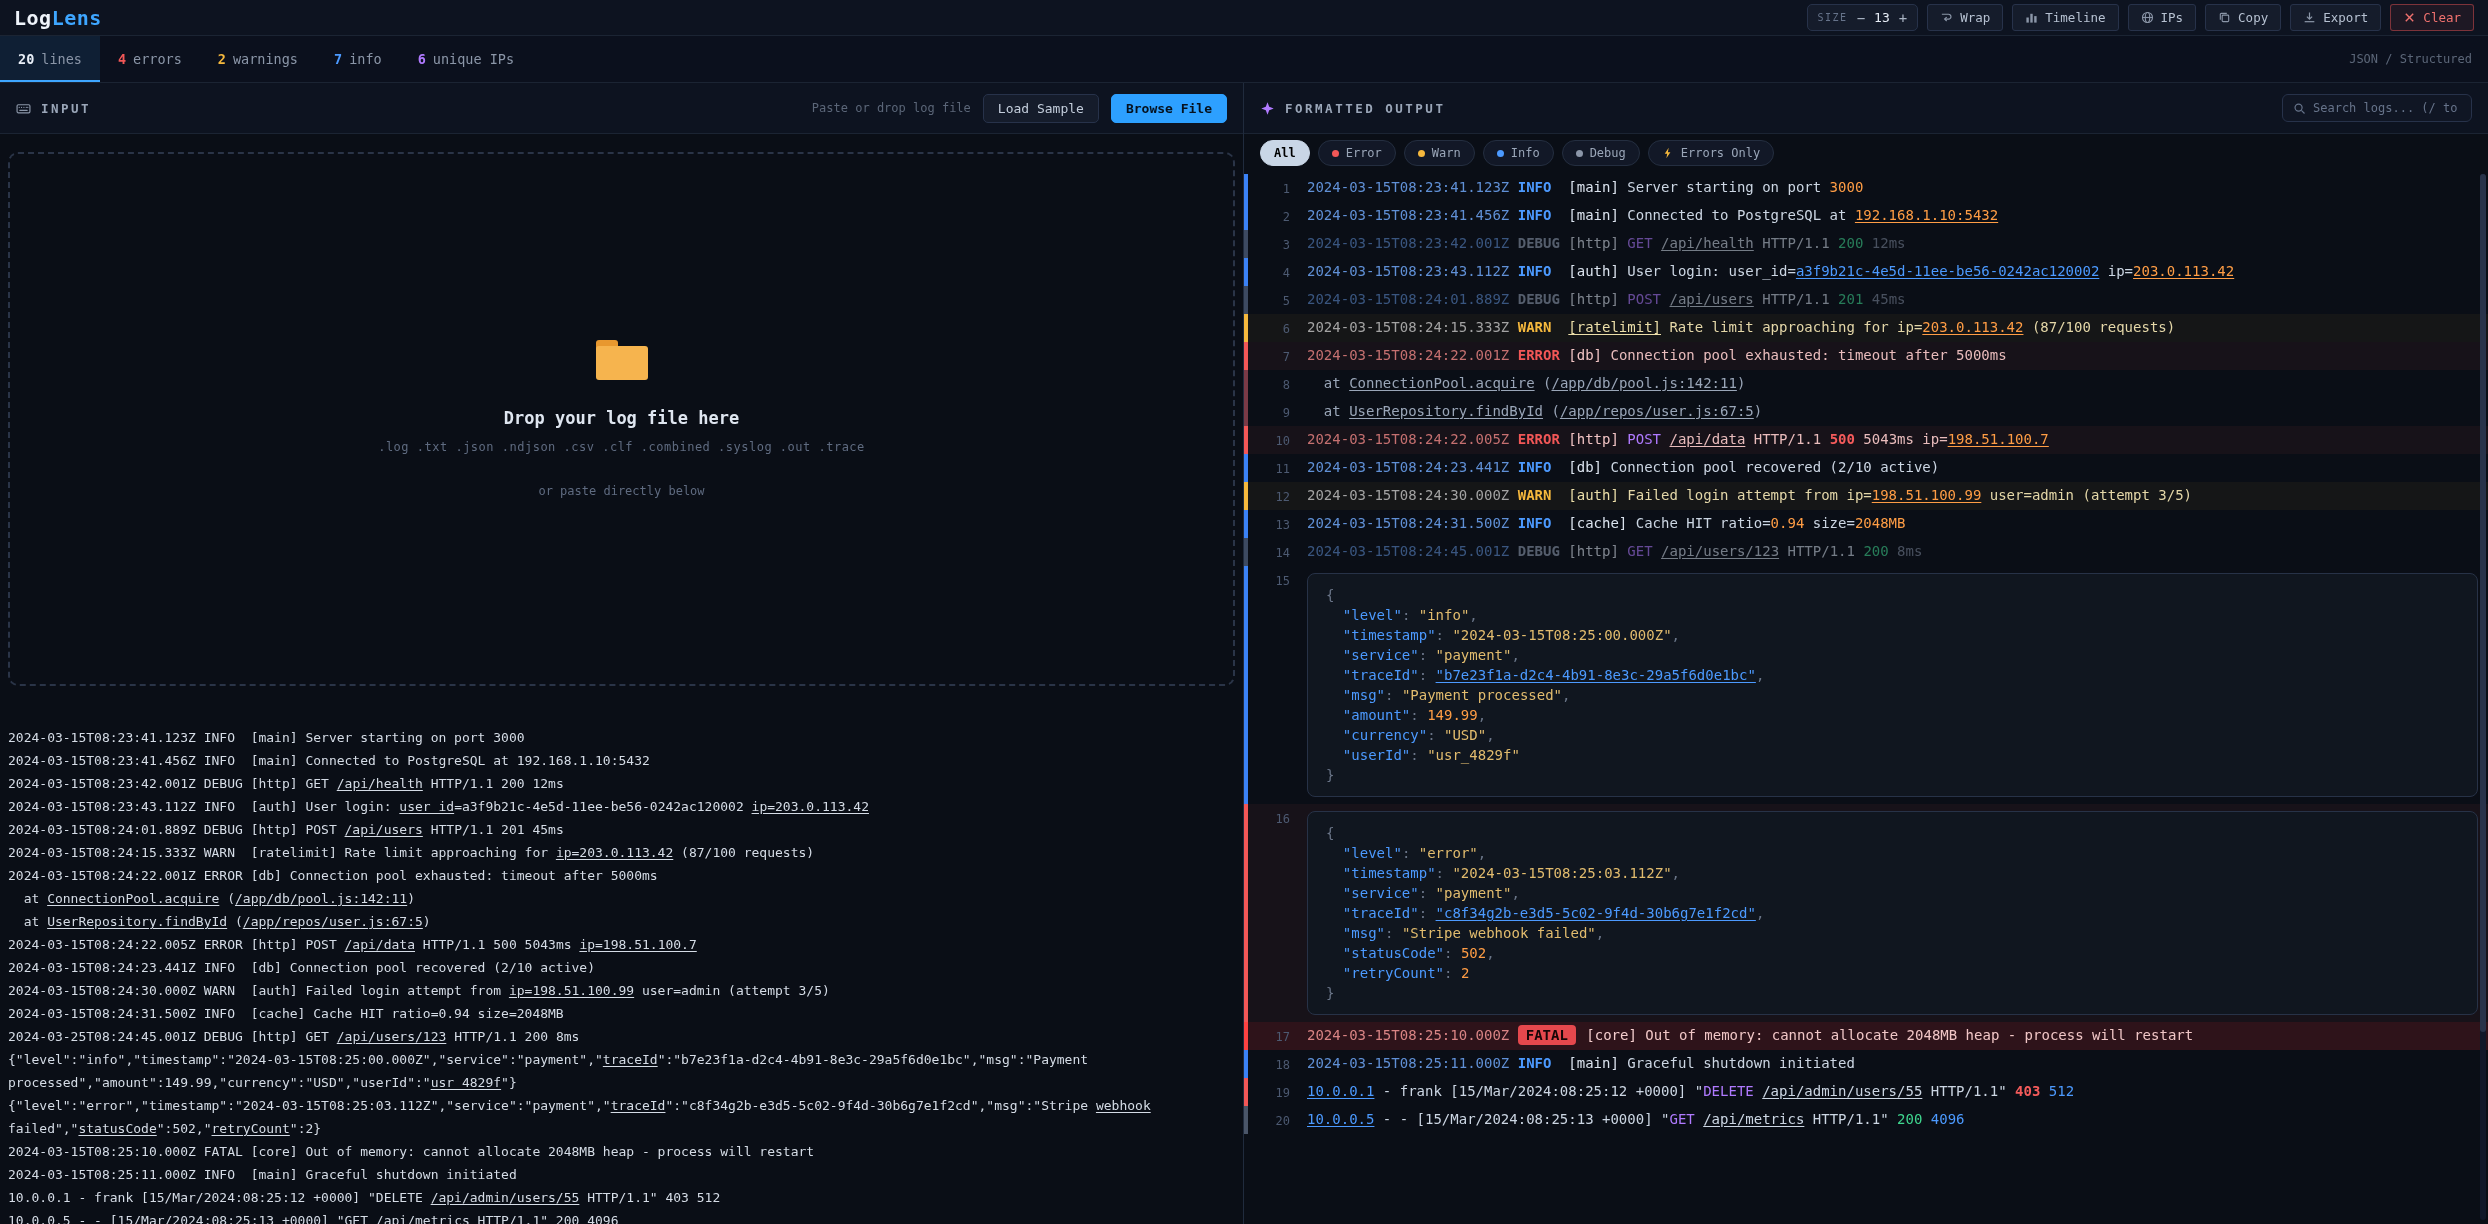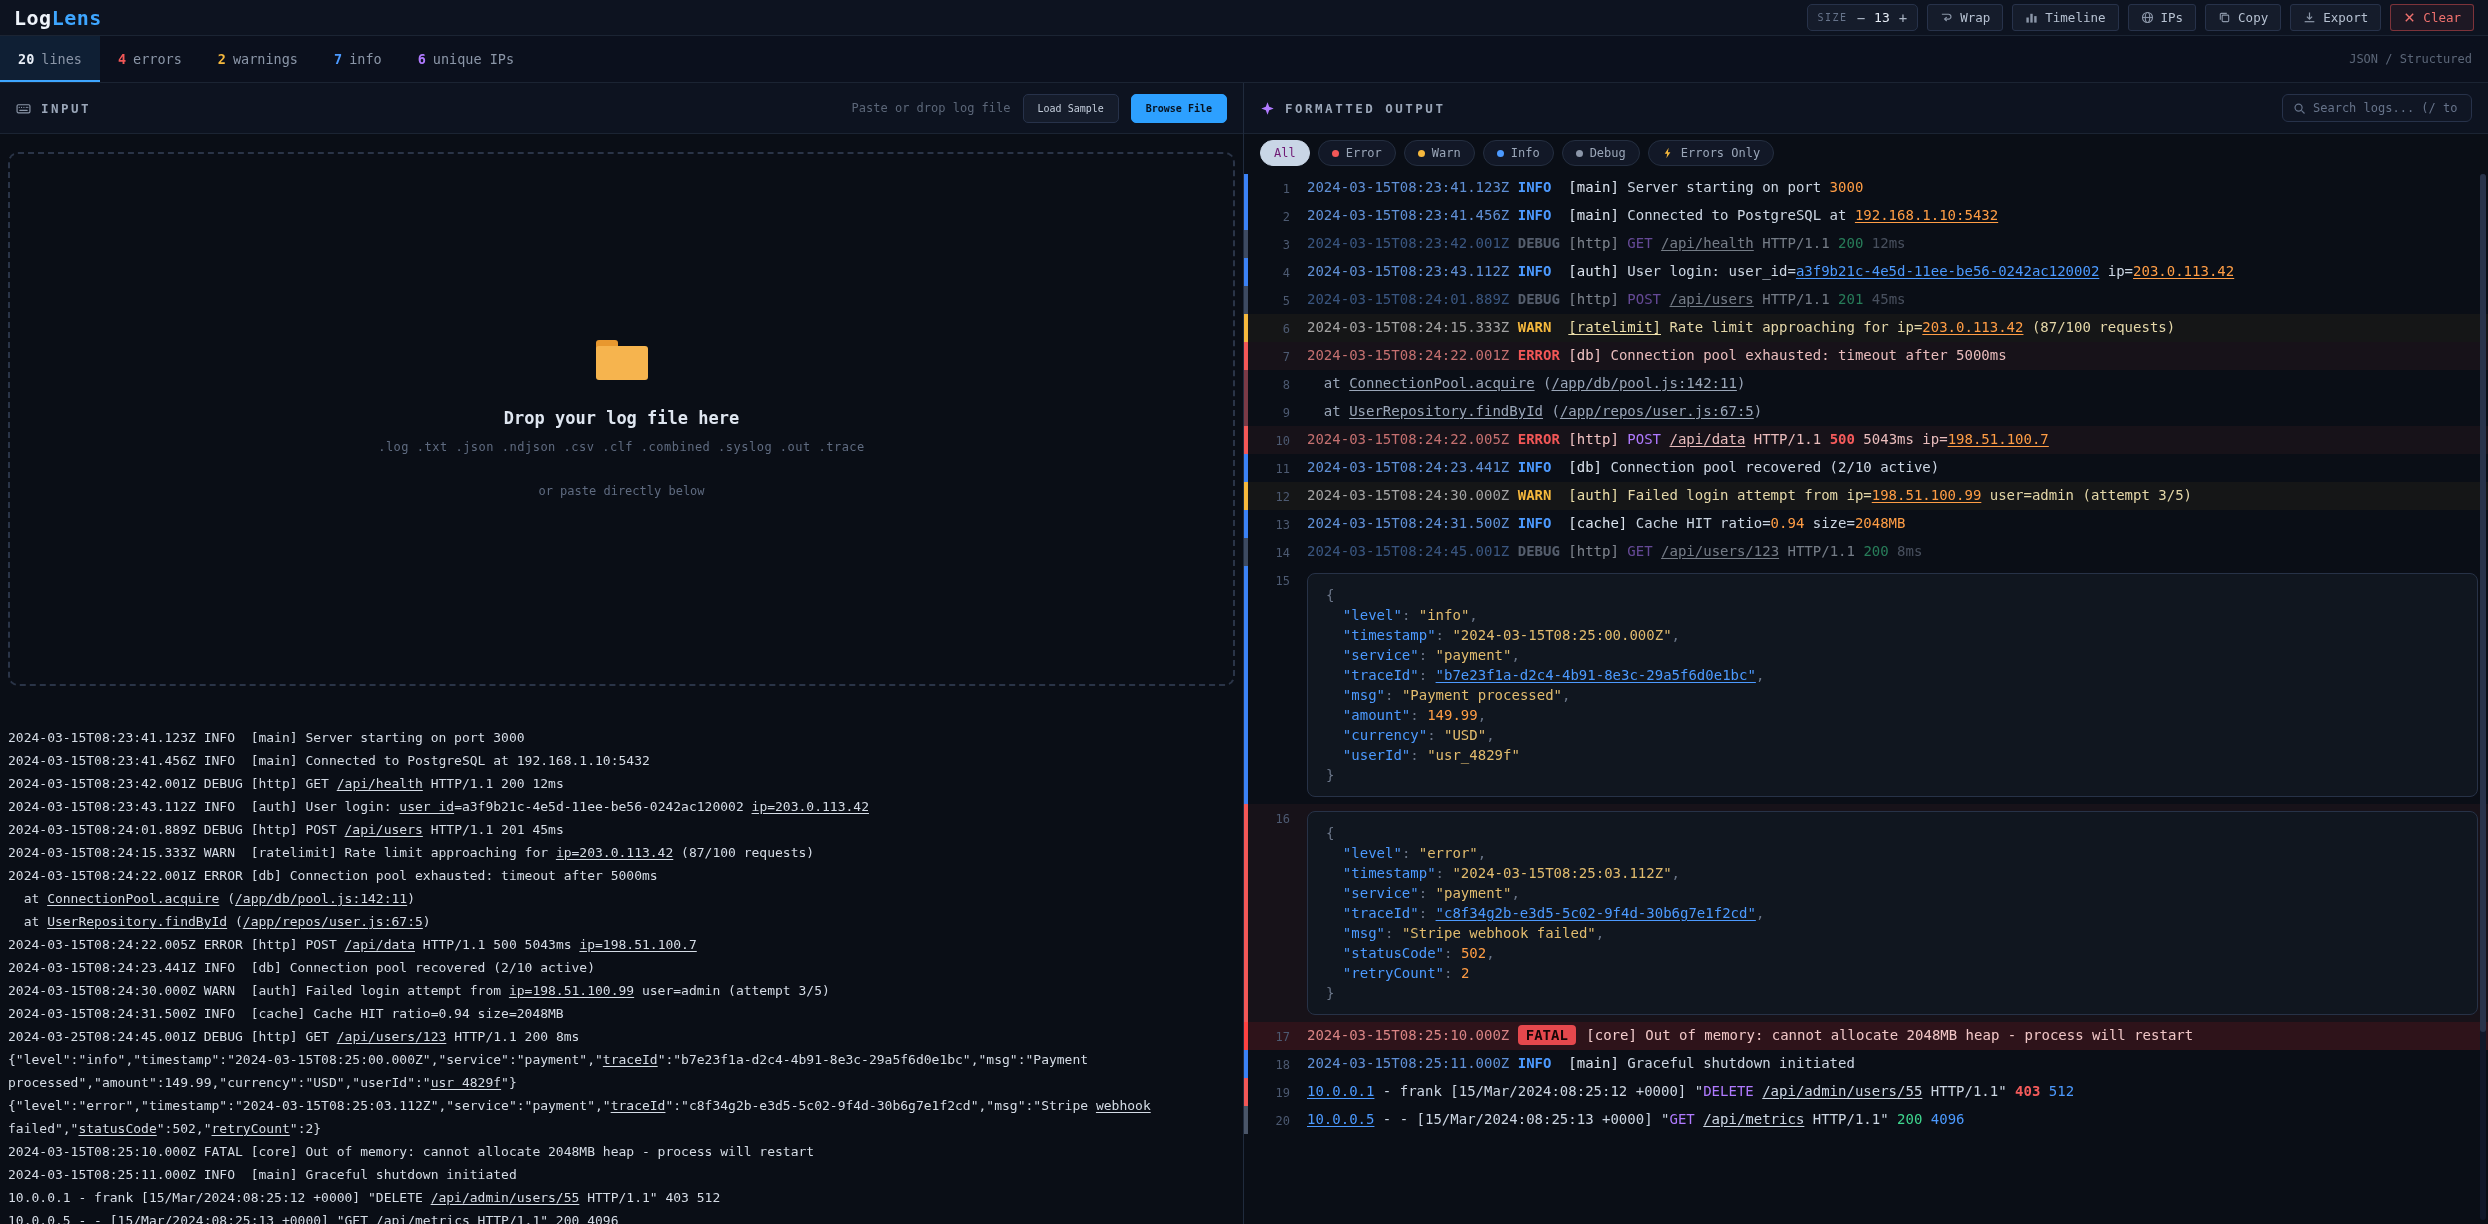--- a/index.html
+++ b/index.html
@@ -37,21 +37,21 @@
   .panel{display:flex;flex-direction:column;min-width:0;background:#0a0e16}
   .panel.left{width:1244px;border-right:1px solid #202b3d}
   .panel.right{flex:1}
   .panel-header{height:51px;flex:none;display:flex;align-items:center;gap:10px;padding:0 16px;background:#0d1320;border-bottom:1px solid #1b2433}
   .panel-icon{color:#8b96a8}
   .panel-icon svg{width:15px;height:15px;display:block}
   .panel-icon.sparkle{color:#b07aff}
   .panel-title{font-size:12.5px;font-weight:bold;color:#9aa6b8;letter-spacing:2.5px}
   .panel-header-right{margin-left:auto;display:flex;align-items:center;gap:12px}
   .hint{font-size:12px;color:#5b6678}
-  .btn{height:29px;padding:0 14px;background:#151c2b;border:1px solid #27324a;border-radius:5px;color:#c3cddb;font-size:10px;cursor:pointer}
+  .btn{height:29px;padding:0 14px;background:#151c2b;border:1px solid #27324a;border-radius:5px;color:#c3cddb;font-size:13px;cursor:pointer}
   .btn.primary{background:#2da0ff;border-color:#2da0ff;color:#06121f;font-weight:bold}
 
   
   .left-body{flex:1;padding:0 8px;overflow:hidden}
   .dropzone{margin-top:18px;height:534px;border:2px dashed #2a3447;border-radius:10px;display:flex;flex-direction:column;align-items:center;justify-content:center;text-align:center;cursor:pointer}
   .folder-icon{position:relative;width:52px;height:40px}
   .folder-icon .tab{position:absolute;top:0;left:0;width:22px;height:10px;background:#e8982f;border-radius:3px 3px 0 0}
   .folder-icon .fbody{position:absolute;top:6px;left:0;right:0;bottom:0;background:#f6b44e;border-radius:3px}
   .dz-title{font-size:17px;font-weight:bold;color:#dfe6f0;margin-top:28px}
   .dz-ext{font-size:12px;color:#5f6b80;margin-top:12px;letter-spacing:.5px}
@@ -60,21 +60,21 @@
   .raw-line{white-space:pre-wrap;overflow-wrap:anywhere}
   .raw-line .u{text-decoration:underline;text-underline-offset:2px}
 
   
   .search-box{margin-left:auto;width:190px;height:28px;display:flex;align-items:center;gap:7px;background:#101624;border:1px solid #27324a;border-radius:6px;padding:0 10px;overflow:hidden}
   .search-box .icon{color:#66738a;flex:none}
   .search-box input{flex:1;min-width:0;background:none;border:none;outline:none;color:#d5dce6;font-family:inherit;font-size:12px;white-space:nowrap}
   .search-box input::placeholder{color:#66738a}
   .filters{height:38px;flex:none;display:flex;align-items:center;gap:8px;padding:0 16px}
   .chip{display:flex;align-items:center;gap:7px;height:26px;padding:0 13px;border-radius:13px;background:#121827;border:1px solid #242e40;color:#9aa6b8;font-size:12px;cursor:pointer}
-  .chip.active{background:#c9d6e6;border-color:#c9d6e6;color:#701a75;font-weight:normal}
+  .chip.active{background:#c9d6e6;border-color:#c9d6e6;color:#000000;font-weight:bold}
   .chip .dot{width:7px;height:7px;border-radius:50%;flex:none}
   .chip .icon svg{width:12px;height:12px}
 
   .log-output{flex:1;position:relative;overflow:hidden;font-size:14px;padding-top:2px}
   .row{display:flex;line-height:26px}
   .bar{flex:none;width:4px;align-self:stretch}
   .ln{flex:none;width:42px;text-align:right;font-size:12px;color:#4d5a72;padding-top:2px}
   .lc{padding-left:17px;white-space:pre;min-width:0}
   .row.jsonrow .lc{flex:1;padding-right:10px}
 

